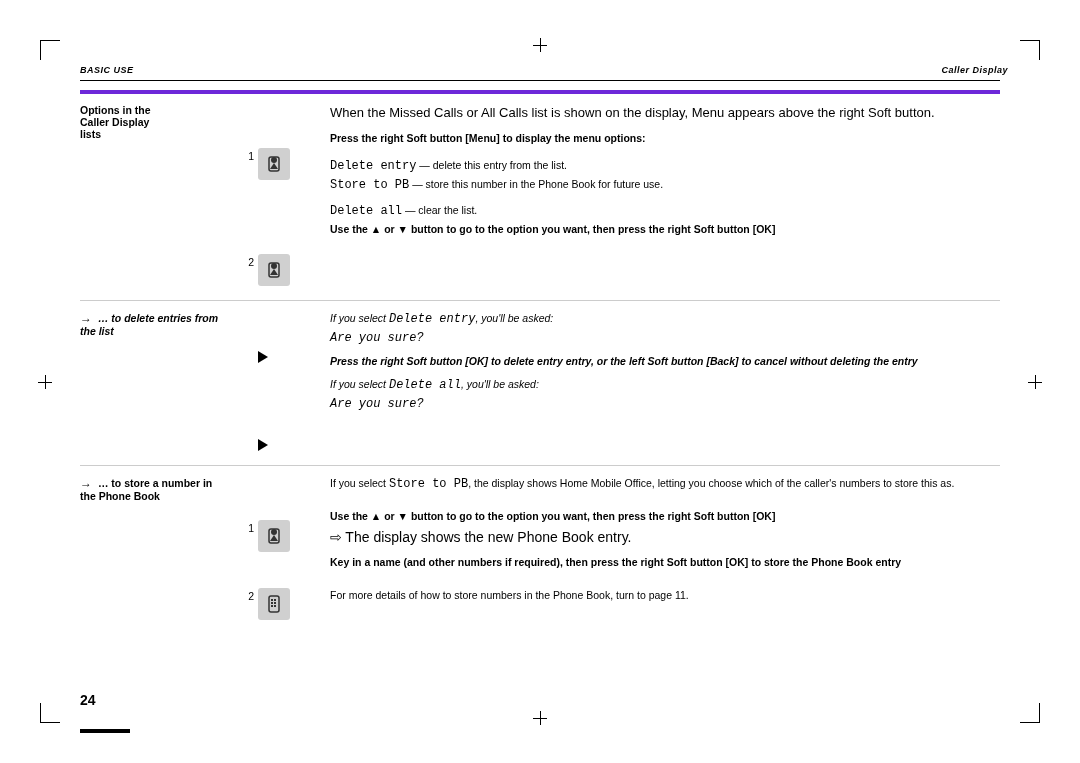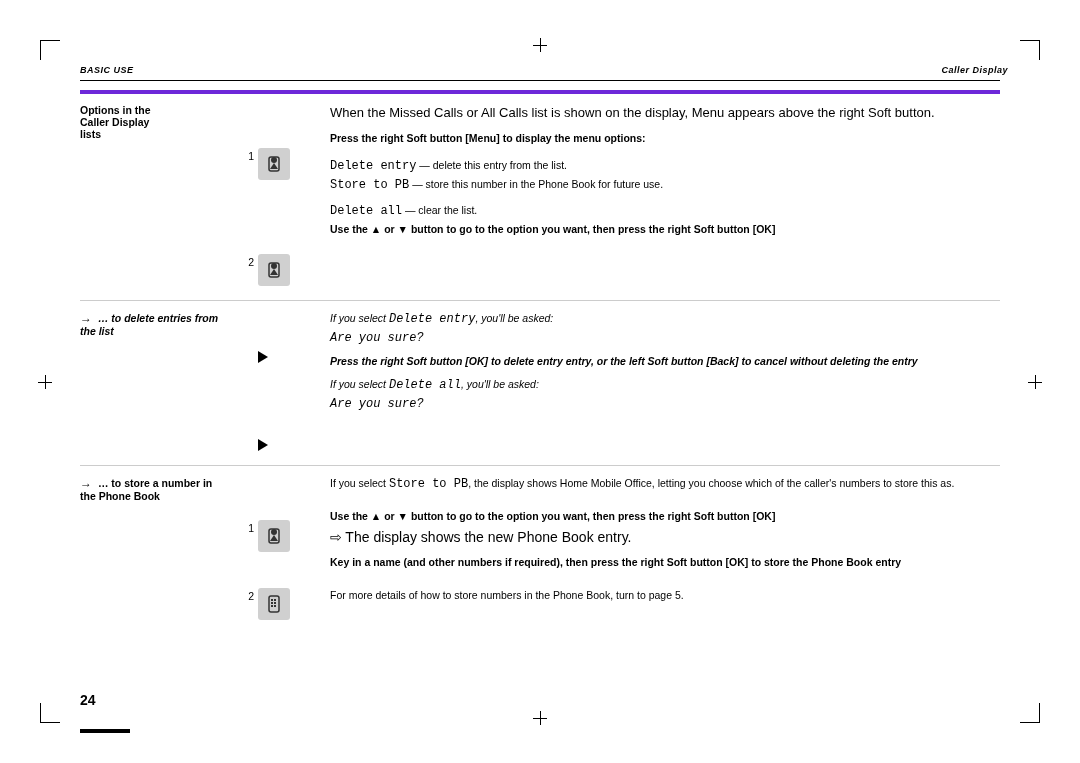--- a/index.html
+++ b/index.html
@@ -341,21 +341,21 @@
               <rect x="11" y="12" width="2" height="2" fill="#333"></rect>
             </svg>
           </div>
         </div>
       </div>
       <div class="col-instructions">
         <p style="margin-bottom:16px; font-size:10.5px;">If you select <span class="mono">Store to PB</span>, the display shows Home Mobile Office, letting you choose which of the caller's numbers to store this as.</p>
         <p class="bold-instruction" style="margin-bottom:2px;">Use the ▲ or ▼ button to go to the option you want, then press the right Soft button [OK]</p>
         <p style="font-size:14px; margin-bottom:8px;">⇨ The display shows the new Phone Book entry.</p>
         <p class="bold-instruction" style="margin-bottom:18px;">Key in a name (and other numbers if required), then press the right Soft button [OK] to store the Phone Book entry</p>
-        <p style="font-size:10.5px;">For more details of how to store numbers in the Phone Book, turn to page 5.</p>
+        <p style="font-size:10.5px;">For more details of how to store numbers in the Phone Book, turn to page 11.</p>
       </div>
     </div>
 
   </div>
 
   <div class="page-number">24</div>
 
   <div class="bottom-bar"></div>
 
 </div>

